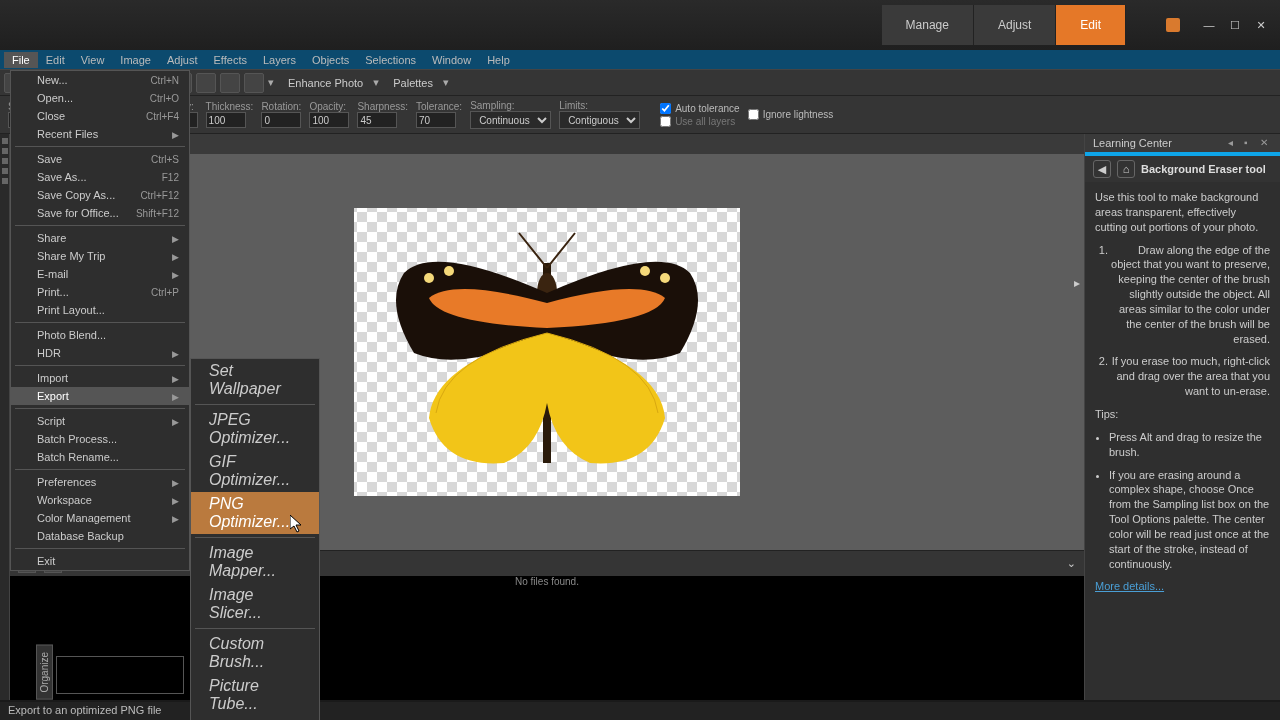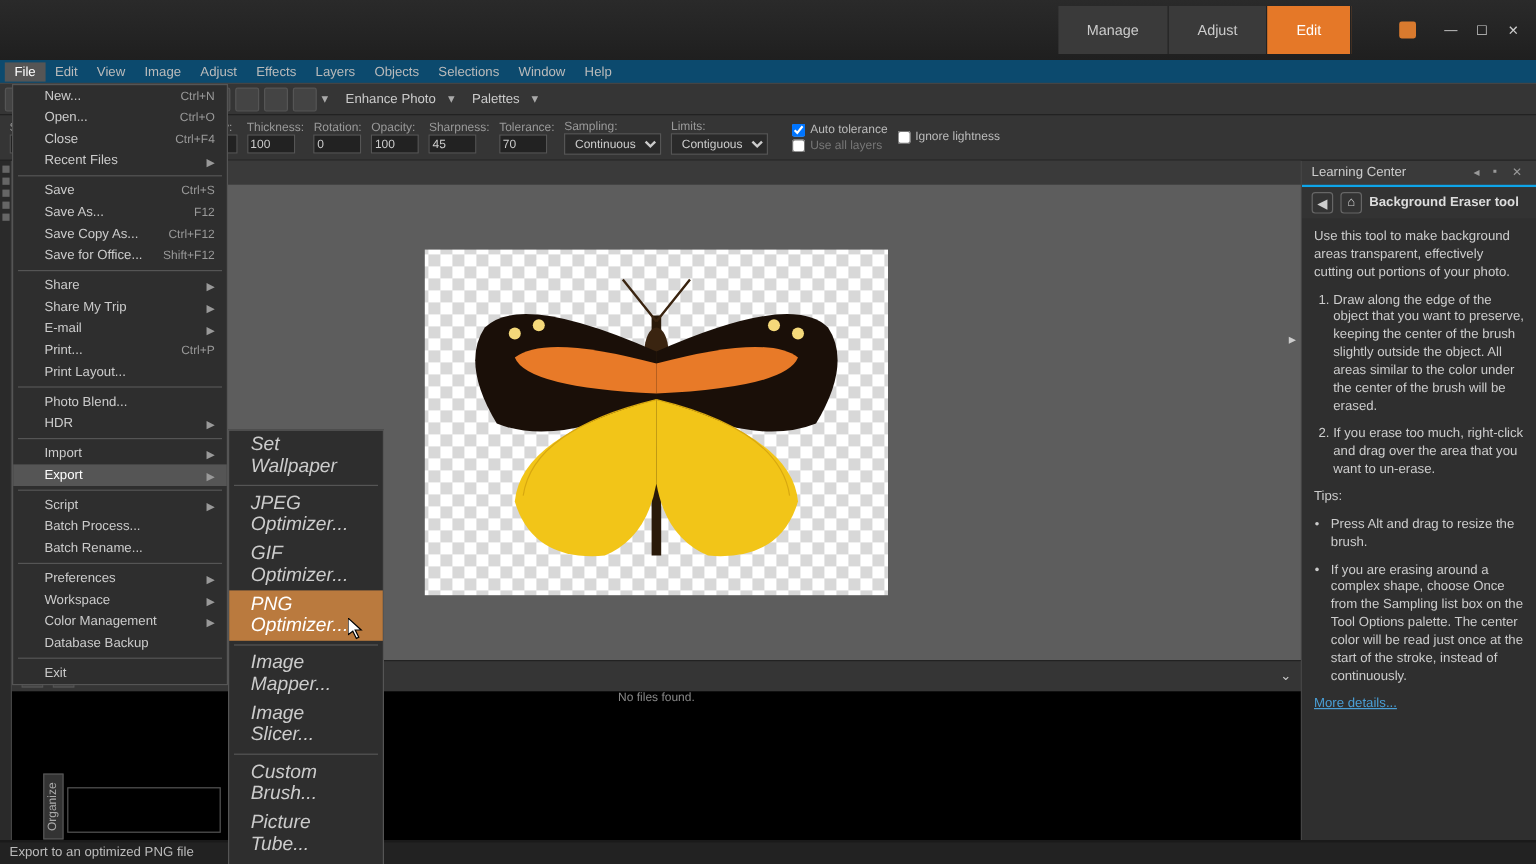--- a/index.html
+++ b/index.html
@@ -39,30 +39,30 @@
 .canvas-area { flex: 1; background: #5a5a5a; position: relative; display: flex; flex-direction: column; }
 .tab-strip { height: 20px; background: #3a3a3a; display: flex; align-items: center; padding: 0 4px; }
 .tab-close { width: 14px; height: 14px; color: #aaa; display: flex; align-items: center; justify-content: center; cursor: pointer; }
 .canvas-view { flex: 1; display: flex; align-items: center; justify-content: center; background: #5d5d5d; }
 .canvas-img { width: 386px; height: 288px; background:
   repeating-conic-gradient(#d8d8d8 0% 25%, #fff 0% 50%) 50% / 20px 20px;
   position: relative; overflow: hidden; }
 .butterfly { position: absolute; top: 15px; left: 20px; width: 346px; height: 260px; }
 
 .right-panel { width: 196px; background: #2f2f2f; border-left: 1px solid #444; display: flex; flex-direction: column; }
-.panel-header { height: 22px; background: #3a3a3a; display: flex; align-items: center; padding: 0 8px; border-bottom: 2px solid #0ea5e9; }
+.panel-header { height: 22px; background: #3a3a3a; display: flex; align-items: center; padding: 0 8px; border-bottom: 4px solid #0ea5e9; }
 .panel-title { flex: 1; color: #ccc; font-size: 11px; }
 .panel-btns { display: flex; gap: 4px; }
 .panel-btn { width: 12px; height: 12px; color: #999; cursor: pointer; font-size: 10px; }
 .panel-tool-row { display: flex; align-items: center; gap: 6px; padding: 4px 8px; background: #333; }
 .nav-icon { width: 18px; height: 18px; border: 1px solid #666; border-radius: 3px; display: flex; align-items: center; justify-content: center; }
 .panel-tool-title { font-weight: bold; color: #ddd; }
 .panel-body { padding: 8px 10px; color: #ccc; font-size: 11px; line-height: 1.35; overflow-y: auto; }
 .panel-body p { margin-bottom: 8px; }
-.panel-body ol { padding-left: 16px; margin-bottom: 8px; }
+.panel-body ol { padding-left: 16px; margin-bottom: 8px; text-align: right; }
 .panel-body ol li { margin-bottom: 8px; }
 .panel-body ul { padding-left: 14px; list-style: disc; }
 .panel-body ul li { margin-bottom: 8px; }
 .more-link { color: #4a9fd6; text-decoration: underline; cursor: pointer; }
 
 .lower-bar { height: 26px; background: #353535; border-top: 1px solid #222; display: flex; align-items: center; padding: 0 8px; gap: 8px; font-size: 11px; }
 .lower-icon { width: 18px; height: 18px; background: #444; border: 1px solid #555; }
 .folder-area { height: 124px; background: #000000; display: flex; justify-content: center; color: #888; font-size: 10px; }
 
 .organizer-tab { position: absolute; left: 36px; bottom: 20px; writing-mode: vertical-rl; transform: rotate(180deg); background: #333; padding: 6px 2px; color: #aaa; font-size: 10px; border: 1px solid #555; }

